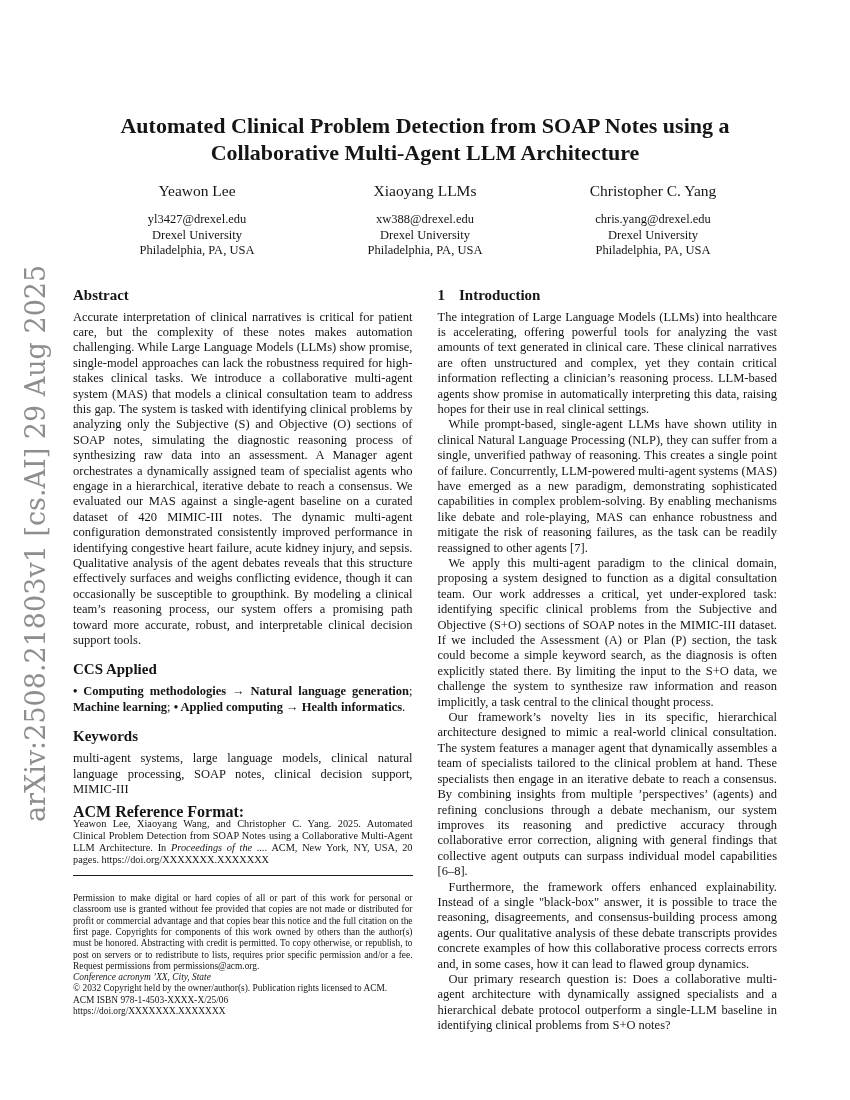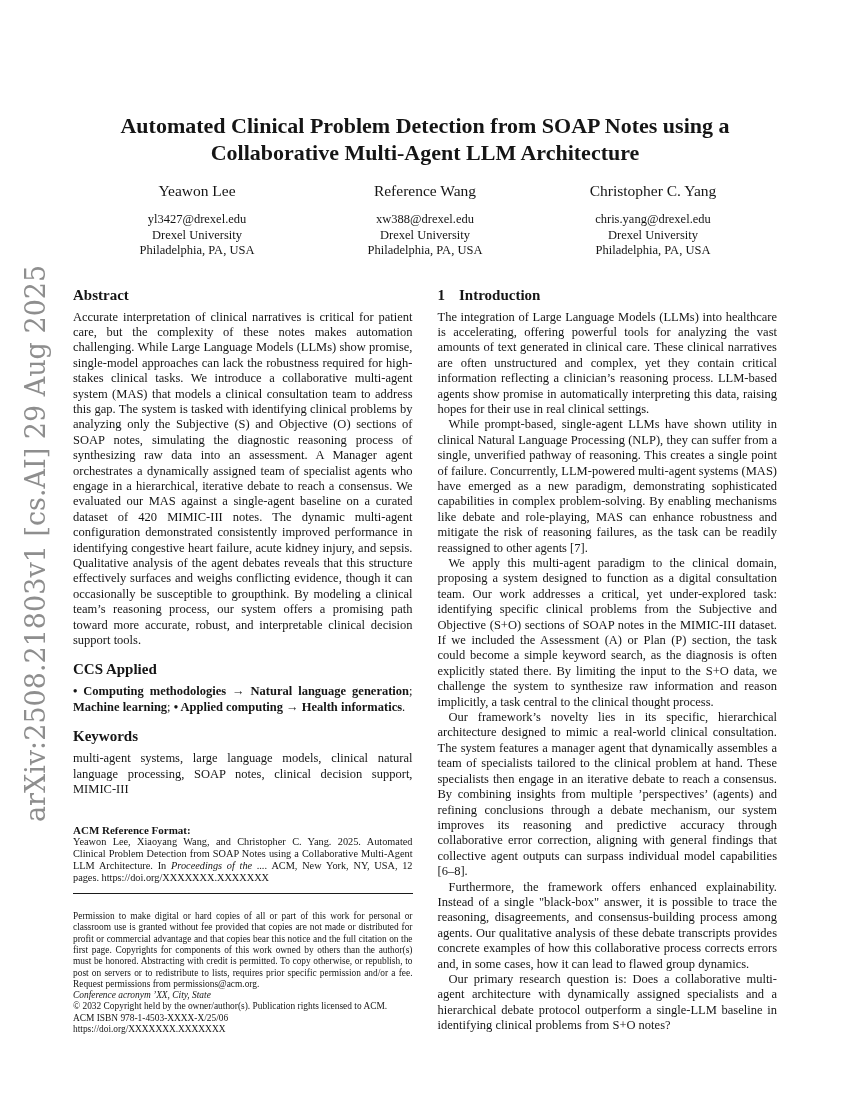--- a/index.html
+++ b/index.html
@@ -58,21 +58,21 @@
   .sec-h.first { margin-top: 12px; }
   .sec-h .sec-num { margin-right: 14px; }
 
   .body-text { font-size: 12.5px; line-height: 15.4px; text-align: justify; }
   .body-text p.indent { text-indent: 11px; }
   .body-text p { margin: 0; }
 
   .bold { font-weight: bold; }
   .it { font-style: italic; }
 
-  .small-h { font-size: 11px; font-weight: bold; margin-top: 27px; line-height: 12px; }
+  .small-h { font-size: 16px; font-weight: bold; margin-top: 9px; line-height: 12px; }
   .small-text { font-size: 10.3px; line-height: 11.9px; text-align: justify; }
 
   .footnote {
     margin-top: 9px;
     border-top: 1px solid #1a1a1a;
     padding-top: 17px;
     font-size: 9.4px;
     line-height: 11.3px;
   }
   .footnote .just { text-align: justify; }
@@ -87,21 +87,21 @@
   <h1 class="title"><span>Automated Clinical Problem Detection from SOAP Notes using a</span><br><span>Collaborative Multi-Agent LLM Architecture</span></h1>
 
   <div class="authors">
     <div class="author">
       <div class="author-name">Yeawon Lee</div>
       <div class="author-line">yl3427@drexel.edu</div>
       <div class="author-line">Drexel University</div>
       <div class="author-line">Philadelphia, PA, USA</div>
     </div>
     <div class="author">
-      <div class="author-name">Reference Wang</div>
+      <div class="author-name">Xiaoyang LLMs</div>
       <div class="author-line">xw388@drexel.edu</div>
       <div class="author-line">Drexel University</div>
       <div class="author-line">Philadelphia, PA, USA</div>
     </div>
     <div class="author">
       <div class="author-name">Christopher C. Yang</div>
       <div class="author-line">chris.yang@drexel.edu</div>
       <div class="author-line">Drexel University</div>
       <div class="author-line">Philadelphia, PA, USA</div>
     </div>
@@ -120,21 +120,21 @@
         <p><span class="bold">• Computing methodologies → Natural language generation</span><span>; </span><span class="bold">Machine learning</span><span>; </span><span class="bold">• Applied computing → Health informatics</span><span>.</span></p>
       </div>
 
       <h2 class="sec-h">Keywords</h2>
       <div class="body-text">
         <p>multi-agent systems, large language models, clinical natural language processing, SOAP notes, clinical decision support, MIMIC-III</p>
       </div>
 
       <div class="small-h">ACM Reference Format:</div>
       <div class="small-text">
-        <p><span>Yeawon Lee, Xiaoyang Wang, and Christopher C. Yang. 2025. Automated Clinical Problem Detection from SOAP Notes using a Collaborative Multi-Agent LLM Architecture. In </span><span class="it">Proceedings of the ....</span><span> ACM, New York, NY, USA, 12 pages. https://doi.org/XXXXXXX.XXXXXXX</span></p>
+        <p><span>Yeawon Lee, Xiaoyang Wang, and Christopher C. Yang. 2025. Automated Clinical Problem Detection from SOAP Notes using a Collaborative Multi-Agent LLM Architecture. In </span><span class="it">Proceedings of the ....</span><span> ACM, New York, NY, USA, 20 pages. https://doi.org/XXXXXXX.XXXXXXX</span></p>
       </div>
 
       <div class="footnote">
         <p class="just">Permission to make digital or hard copies of all or part of this work for personal or classroom use is granted without fee provided that copies are not made or distributed for profit or commercial advantage and that copies bear this notice and the full citation on the first page. Copyrights for components of this work owned by others than the author(s) must be honored. Abstracting with credit is permitted. To copy otherwise, or republish, to post on servers or to redistribute to lists, requires prior specific permission and/or a fee. Request permissions from permissions@acm.org.</p>
         <p class="it">Conference acronym ’XX, City, State</p>
         <p>© 2032 Copyright held by the owner/author(s). Publication rights licensed to ACM.</p>
         <p>ACM ISBN 978-1-4503-XXXX-X/25/06</p>
         <p>https://doi.org/XXXXXXX.XXXXXXX</p>
       </div>
     </div>

